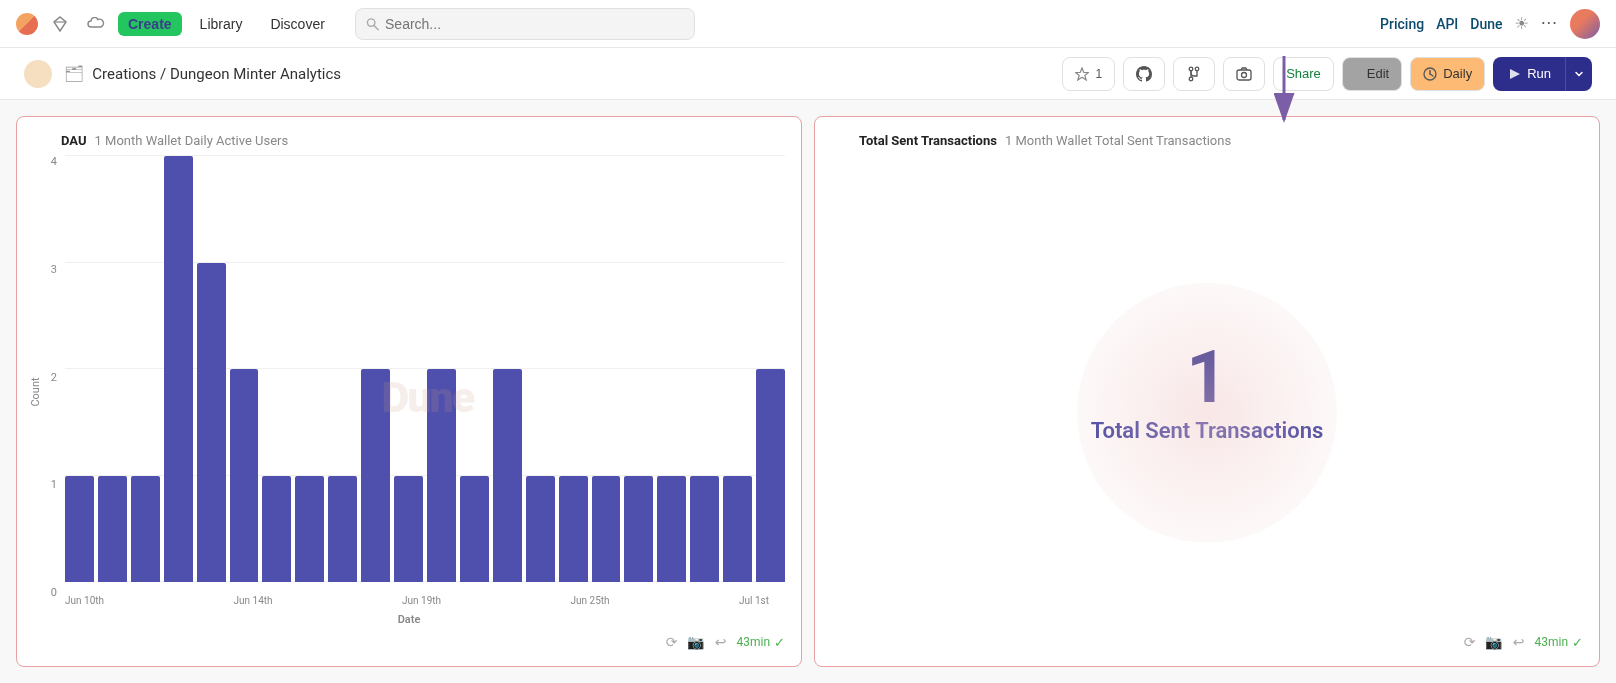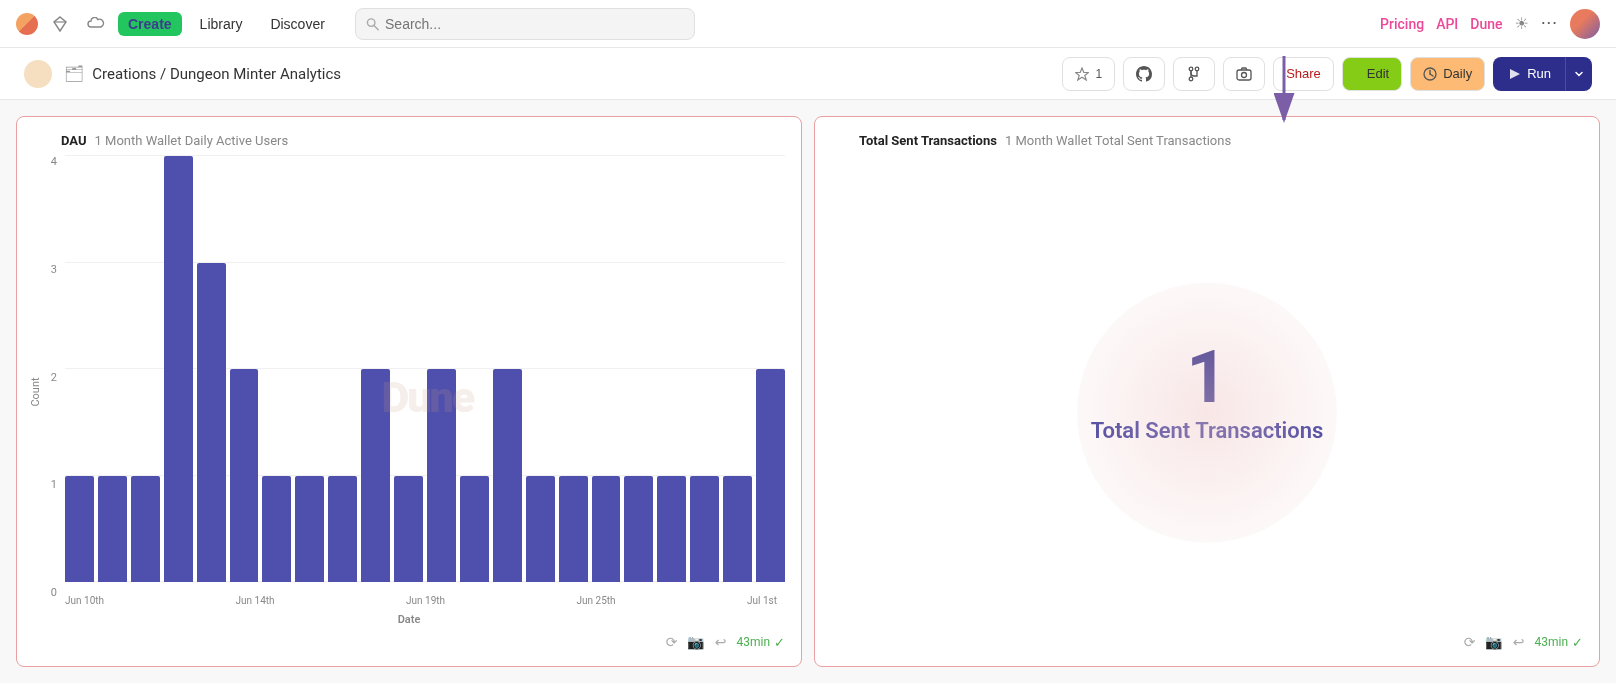--- a/index.html
+++ b/index.html
@@ -73,21 +73,21 @@
       width: 100%;
     }
     .nav-right {
       margin-left: auto;
       display: flex;
       align-items: center;
       gap: 12px;
     }
     .nav-link {
       font-size: 14px;
-      color: #ec4899;
+      color: #0c4a6e;
       cursor: pointer;
       font-weight: 500;
     }
     .nav-avatar {
       width: 30px; height: 30px;
       background: linear-gradient(135deg, #e87a5d 40%, #7b5ea7 100%);
       border-radius: 50%;
       cursor: pointer;
     }
     .nav-more {
@@ -149,24 +149,24 @@
       align-items: center;
       gap: 6px;
       color: #333;
     }
     .tb-btn .star-count {
       font-size: 12px;
       color: #555;
     }
     .tb-btn-share {
       background: #fff;
-      color: #b91c1c;
+      color: #15803d;
     }
     .tb-btn-edit {
-      background: #84cc16;
+      background: #a3a3a3;
       color: #333;
       padding-left: 24px;
     }
     .tb-btn-daily {
       background: #fdba74;
       color: #333;
     }
     .tb-btn-run {
       background: #2d2d8c;
       color: #fff;
@@ -264,21 +264,21 @@
     }
     .bar {
       flex: 1;
       background: #4f4fad;
       border-radius: 2px 2px 0 0;
       min-width: 4px;
     }
     .x-axis {
       position: absolute;
       left: 32px;
-      right: 8px;
+      right: 16px;
       bottom: 22px;
       display: flex;
       justify-content: space-between;
     }
     .x-label {
       font-size: 10px;
       color: #888;
       text-align: center;
     }
     .x-axis-title {

